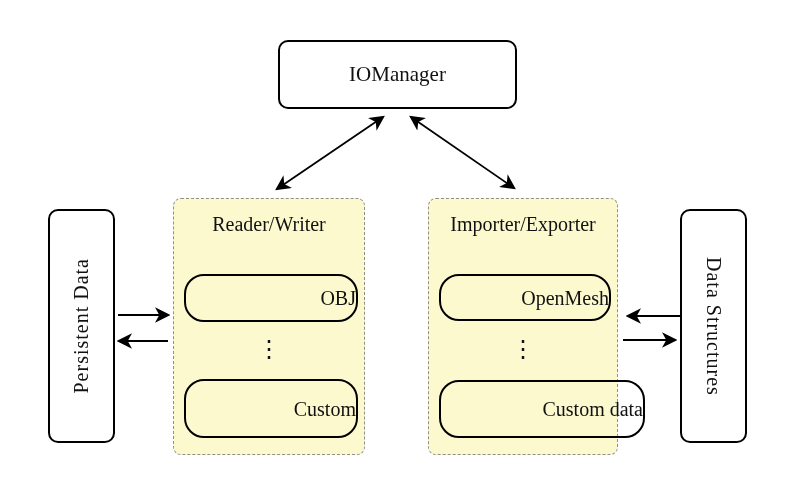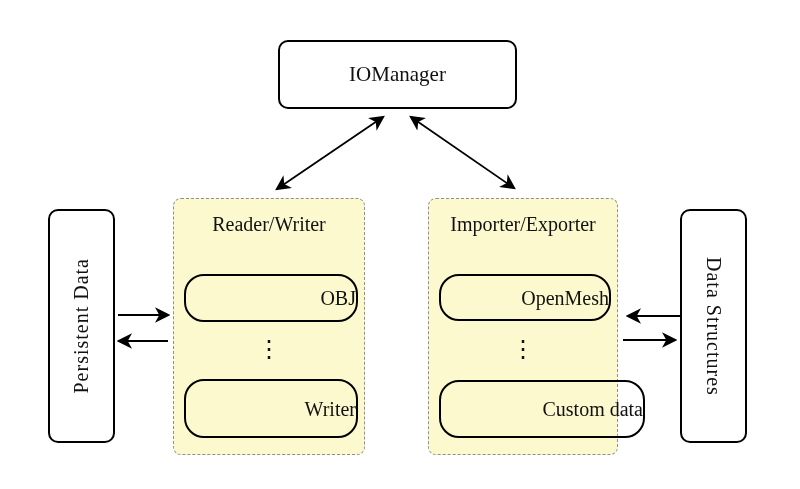--- a/index.html
+++ b/index.html
@@ -131,21 +131,21 @@
     <span class="vtext">Data Structures</span>
   </div>
 
   <div class="panel left">
     <div class="panel-title">Reader/Writer</div>
     <div class="inner-box box-top">
       <span>OBJ</span>
     </div>
     <div class="dots">⋮</div>
     <div class="inner-box box-bottom">
-      <span>Writer</span>
+      <span>Custom</span>
     </div>
   </div>
 
   <div class="panel right">
     <div class="panel-title">Importer/Exporter</div>
     <div class="inner-box box-top">
       <span>OpenMesh</span>
     </div>
     <div class="dots">⋮</div>
     <div class="inner-box box-bottom">

